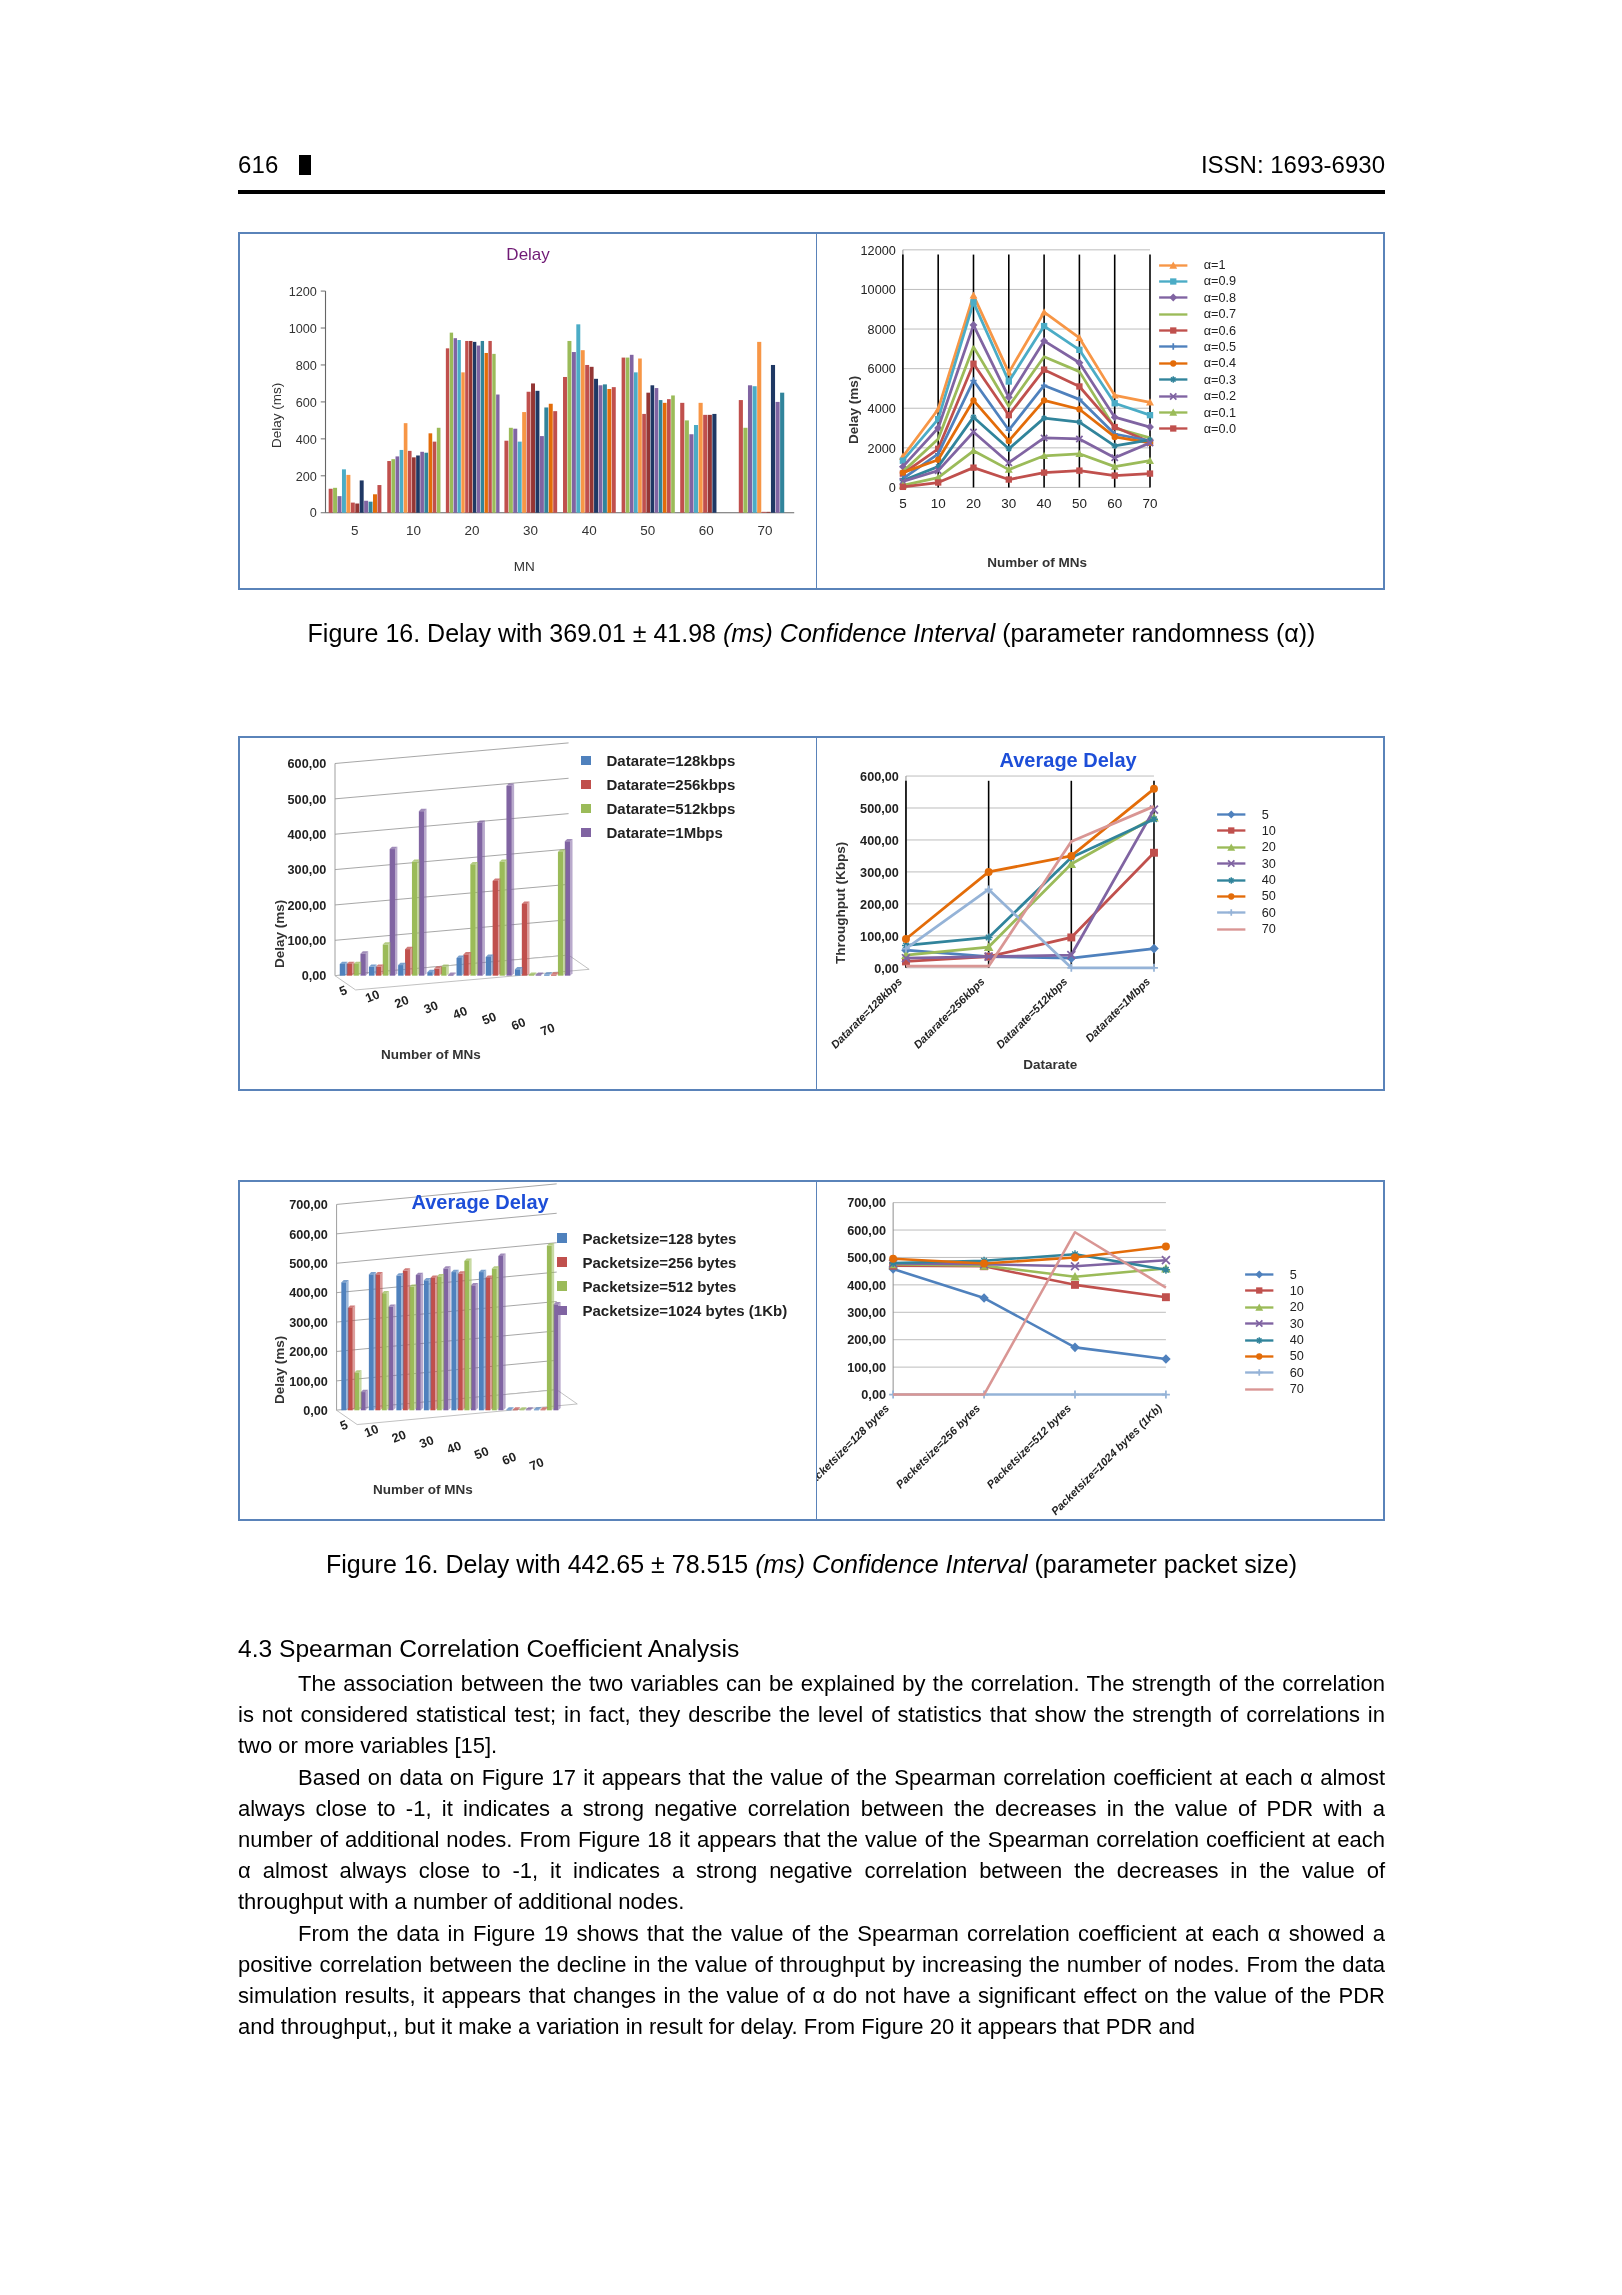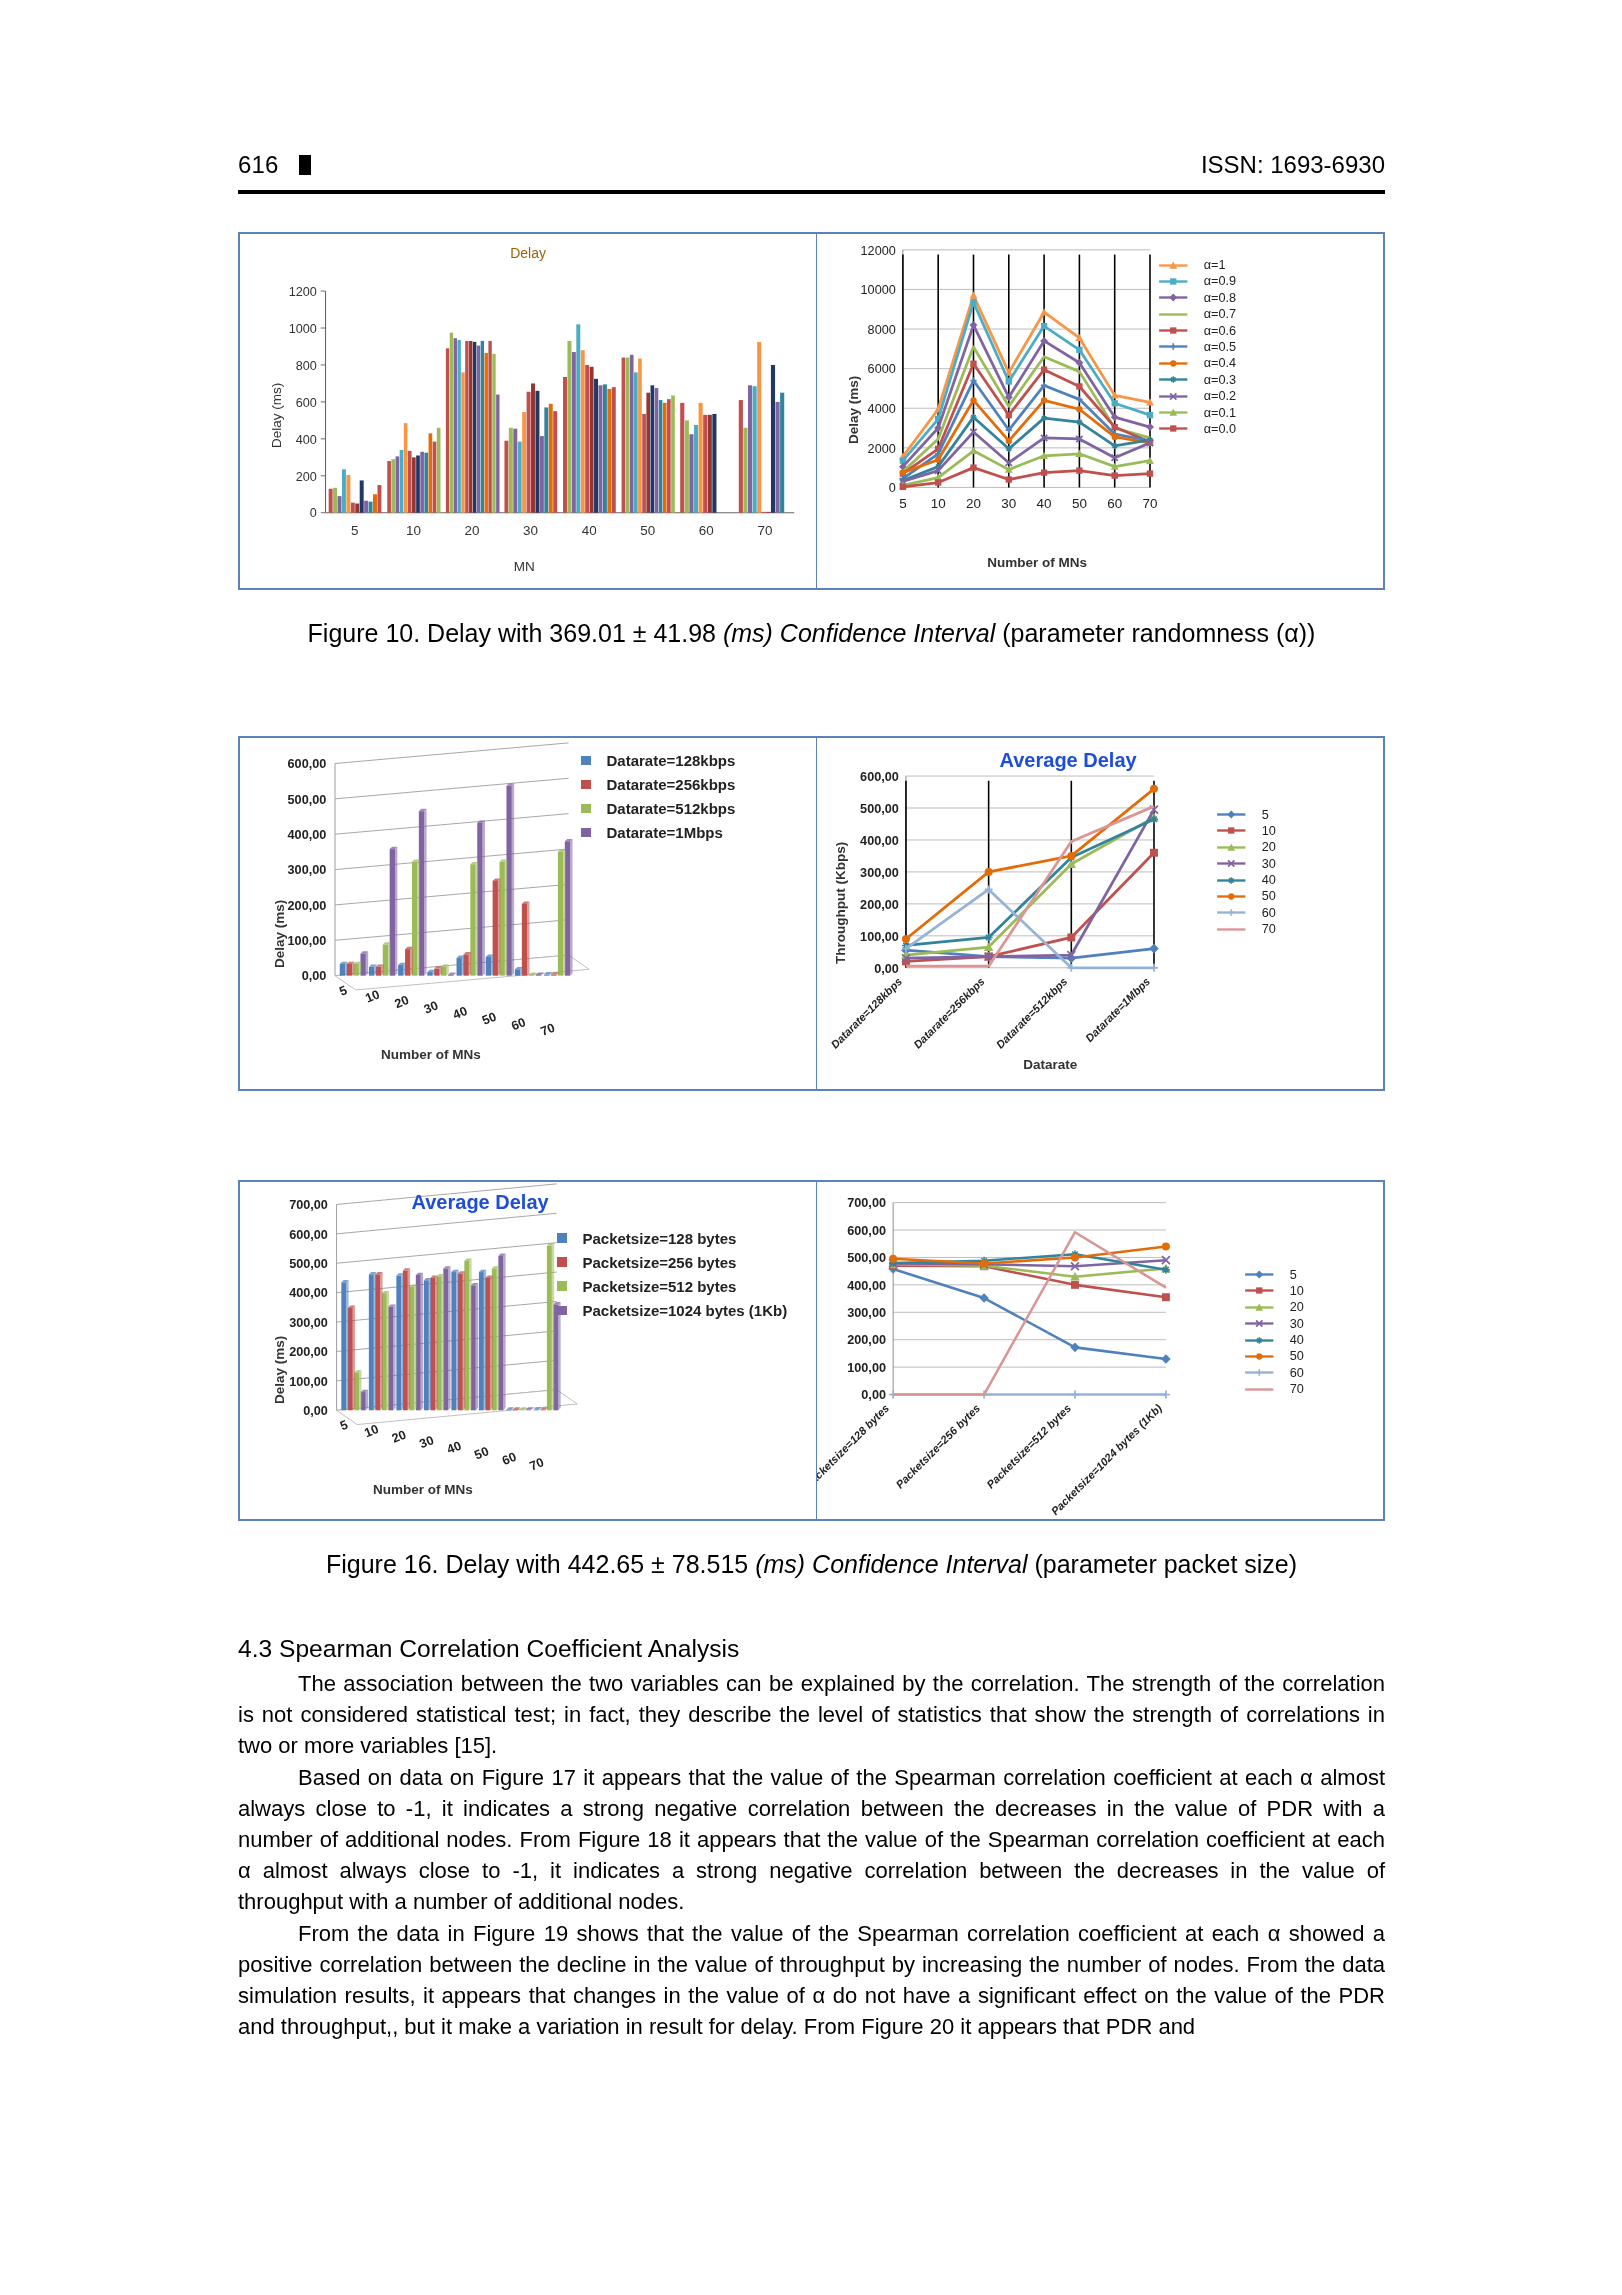--- a/index.html
+++ b/index.html
@@ -28,21 +28,21 @@
   .fig15{width:1147px;height:355px;margin-top:86px;}
   .fig16{width:1147px;height:341px;margin-top:89px;}
   .half{position:relative;box-sizing:border-box;overflow:hidden;}
   .halfL{width:50.5%;border-right:1.6px solid #5a83b9;}
   .halfR{flex:1;}
 
   .caption{text-align:center;font-size:25px;margin-top:27px;line-height:1.3;}
   .caption .it{font-style:italic;}
 
   
-  .ctitle{position:absolute;width:100%;text-align:center;font-size:14px;color:#a16207;}
+  .ctitle{position:absolute;width:100%;text-align:center;font-size:17px;color:#701a75;}
   .ctitle.bold{font-weight:bold;color:#1d4ed8;font-size:20px;}
   .axlabel{position:absolute;font-size:13.5px;color:#333;}
   .axlabel.bold{font-weight:bold;}
   .ylab{transform-origin:0 0;white-space:nowrap;}
   .legend{position:absolute;}
   .lgrow{display:flex;align-items:center;gap:16px;margin-bottom:2.4px;font-size:12.7px;color:#222;}
   .lgrow.big{font-size:15px;margin-bottom:7.1px;font-weight:bold;}
   .swatch{width:9.5px;height:9.5px;display:inline-block;flex:none;}
 
   
@@ -399,21 +399,21 @@
               <line x1="0" y1="7" x2="36" y2="7" stroke="#c0504d" stroke-width="3"></line>
               <rect x="14" y="3" width="8" height="8" fill="#c0504d"></rect>
             </svg>
             <span>α=0.0</span>
           </div>
         </div>
     </div>
   </div>
 
   <div class="caption">
-    <span>Figure 10. Delay with 369.01 ± 41.98 </span><span class="it">(ms) Confidence Interval</span><span> (parameter randomness (α))</span>
+    <span>Figure 16. Delay with 369.01 ± 41.98 </span><span class="it">(ms) Confidence Interval</span><span> (parameter randomness (α))</span>
   </div>
 
   <div class="figbox fig15">
 
     <div class="half halfL">
       <div class="axlabel ylab bold" style="left:32px;top:230px;transform:rotate(-90deg);">Delay (ms)</div>
       <div class="axlabel bold" style="left:141px;top:309px;">Number of MNs</div>
       <svg id="svg-f15l" width="574" height="355" viewBox="0 0 725 448">
           <line x1="120" y1="300" x2="415" y2="274" stroke="#9a9a9a" stroke-width="1.1"></line>
           <text x="109" y="306" font-size="16" fill="#222" text-anchor="end" font-weight="bold" font-family="&quot;Liberation Sans&quot;,sans-serif">0,00</text>

